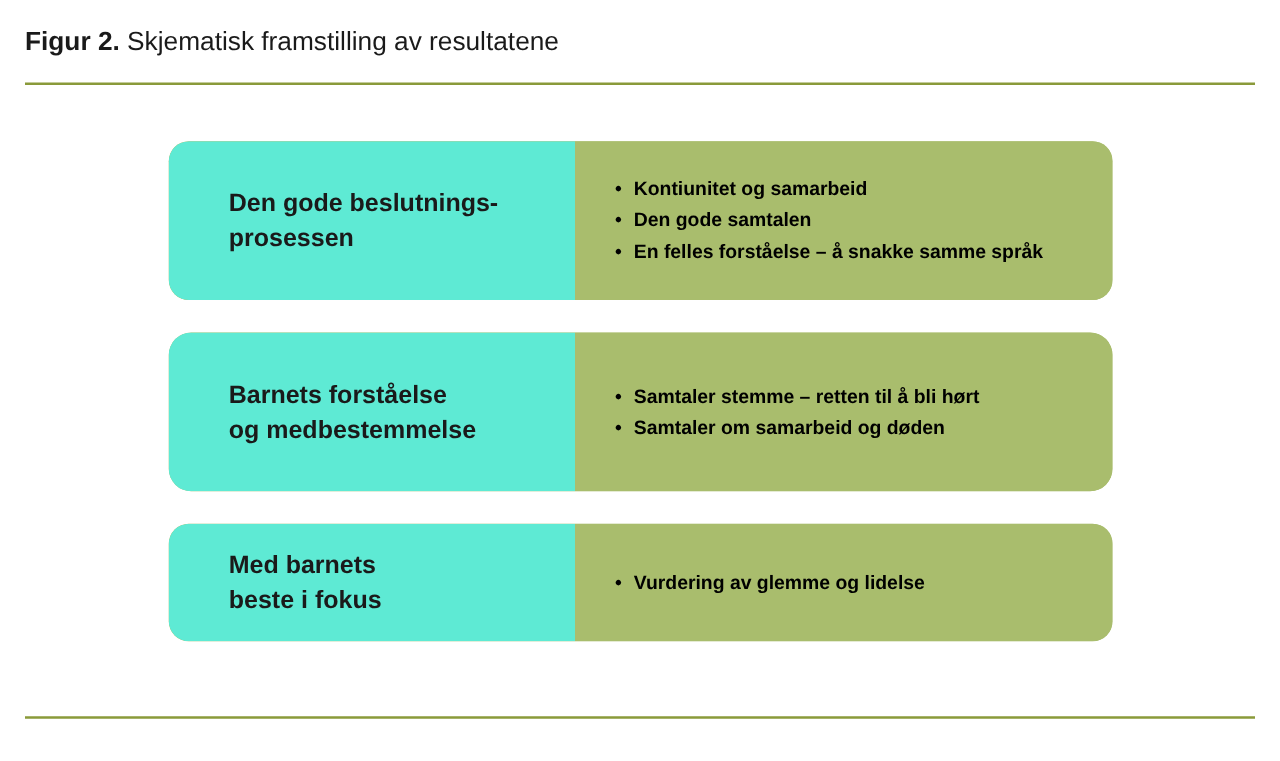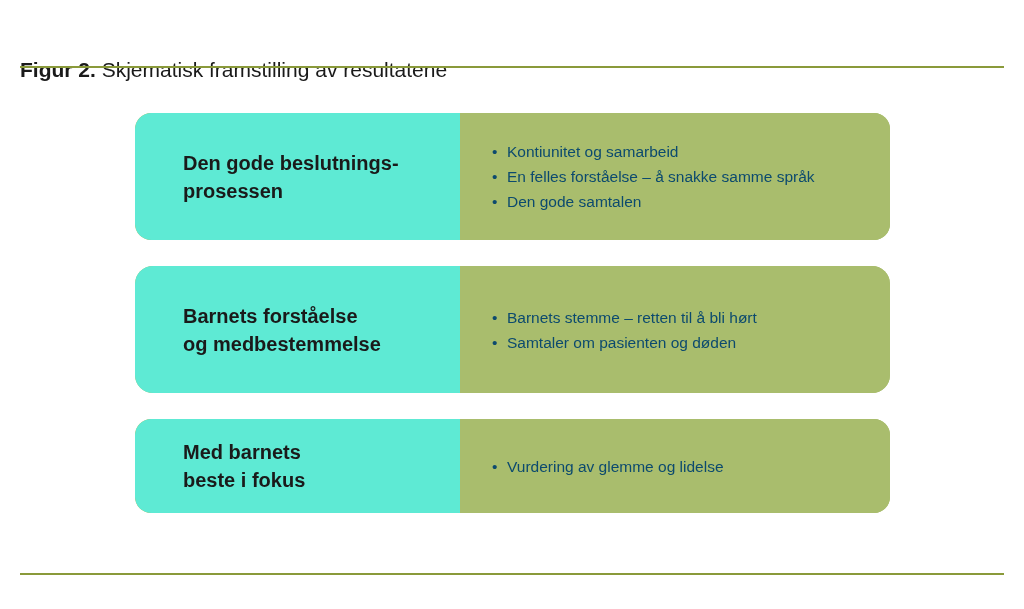--- a/index.html
+++ b/index.html
@@ -20,21 +20,20 @@
     height: 609px;
     box-sizing: border-box;
   }
   .caption {
     position: absolute;
     left: 20px;
     top: 20px;
     font-size: 21px;
     line-height: 28px;
     white-space: nowrap;
-    margin-top: 36px;
   }
   .caption-label {
     font-weight: bold;
   }
   .caption-text {
     font-weight: normal;
   }
   .rule {
     position: absolute;
     left: 20px;
@@ -90,24 +89,24 @@
     padding: 0 18px 0 32px;
   }
   .bullets {
     list-style: none;
     margin: 0;
     padding: 0;
   }
   .bullets li {
     position: relative;
     font-size: 15.5px;
-    font-weight: normal;
+    font-weight: bold;
     line-height: 25px;
     padding-left: 15px;
-    color: #0c4a6e;
+    color: #000000;
     white-space: nowrap;
   }
   .bullets li::before {
     content: "\2022";
     position: absolute;
     left: 0;
     top: 0;
     font-size: 15.5px;
     line-height: 25px;
   }
@@ -126,35 +125,35 @@
   <div class="rows">
 
     <div class="row row-1">
       <div class="row-left">
         <div class="row-left-title">Den gode beslutnings-
 prosessen</div>
       </div>
       <div class="row-right">
         <ul class="bullets">
           <li>Kontiunitet og samarbeid</li>
+          <li>Den gode samtalen</li>
           <li>En felles forståelse – å snakke samme språk</li>
-          <li>Den gode samtalen</li>
         </ul>
       </div>
     </div>
 
     <div class="row row-2">
       <div class="row-left">
         <div class="row-left-title">Barnets forståelse
 og medbestemmelse</div>
       </div>
       <div class="row-right">
         <ul class="bullets">
-          <li>Barnets stemme – retten til å bli hørt</li>
-          <li>Samtaler om pasienten og døden</li>
+          <li>Samtaler stemme – retten til å bli hørt</li>
+          <li>Samtaler om samarbeid og døden</li>
         </ul>
       </div>
     </div>
 
     <div class="row row-3">
       <div class="row-left">
         <div class="row-left-title">Med barnets
 beste i fokus</div>
       </div>
       <div class="row-right">

